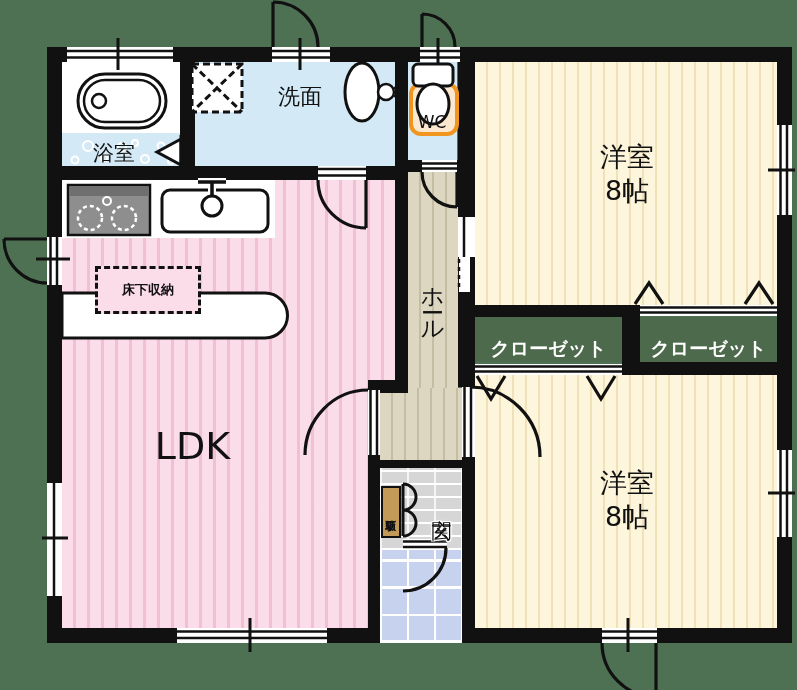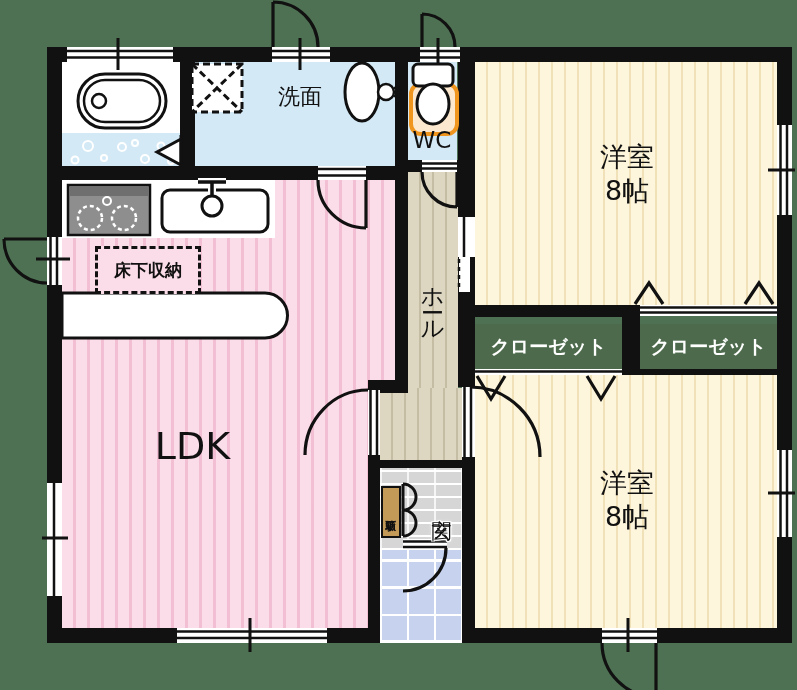--- a/index.html
+++ b/index.html
@@ -26,24 +26,24 @@
     background-image:repeating-linear-gradient(0deg,#fff 0 2px,transparent 2px 13px),
                      repeating-linear-gradient(90deg,rgba(255,255,255,.75) 0 2px,transparent 2px 27px);}
   .wall{position:absolute;background:var(--c-wall,#111);z-index:2;}
   .open{position:absolute;background:#fff;z-index:3;}
   .pocket{position:absolute;background:#fff;z-index:3;}
   #fixtures{position:absolute;left:0;top:0;z-index:4;pointer-events:none;}
   
   .lbl{position:absolute;z-index:5;font-weight:normal;text-align:center;white-space:nowrap;}
   .vert{writing-mode:vertical-rl;text-orientation:mixed;}
   .closet{position:absolute;z-index:5;background:var(--c-closet,#4d6b4c);
-    display:flex;align-items:center;justify-content:center;margin-top:7px;}
+    display:flex;align-items:flex-end;justify-content:center;}
   .closet-t{color:#fff;font-weight:bold;font-size:19px;white-space:nowrap;}
   .dashedbox{position:absolute;z-index:5;border:3px dashed #111;background:var(--c-ldk-floor,#fbdce9);
-    display:flex;align-items:center;justify-content:center;font-weight:bold;font-size:17px;}
+    display:flex;align-items:center;justify-content:center;font-weight:bold;font-size:13px;margin-top:20px;}
   .getabako{position:absolute;z-index:5;background:var(--c-shoe-cabinet,#c49a58);border:2px solid #111;
     box-sizing:border-box;display:flex;align-items:center;justify-content:center;}
   .getabako span{writing-mode:vertical-rl;font-size:10.5px;font-weight:bold;line-height:1;}
   .halo{text-shadow:-1px -1px 0 #fff,1px -1px 0 #fff,-1px 1px 0 #fff,1px 1px 0 #fff,0 0 4px #fff;}
 </style>
 </head>
 <body>
 
 <div id="plan">
 
@@ -177,22 +177,23 @@
       <rect x="162" y="190" width="106" height="42" rx="8" fill="#fff" stroke="#111" stroke-width="3"></rect>
       <path d="M212,204 V182 M198,182 H226" stroke="#fff" stroke-width="8" fill="none"></path>
       <path d="M212,204 V182 M198,182 H226" stroke="#111" stroke-width="3.5" fill="none"></path>
       <circle cx="212" cy="206" r="10" fill="#fff" stroke="#111" stroke-width="3"></circle>
     </g>
     <g>
       <path d="M62,293 H265 A22.5,22.5 0 0 1 265,338 H62 Z" fill="#fff" stroke="#111" stroke-width="3"></path>
     </g>
   </svg>
 
+  <div class="lbl" style="left:68px;top:139px;width:92px;font-size:21px">浴室</div>
   <div class="lbl" style="left:255px;top:82px;width:90px;font-size:22px">洗面</div>
-  <div class="lbl" style="left:406px;top:127px;width:52px;font-size:23px">WC</div>
+  <div class="lbl" style="left:406px;top:112px;width:52px;font-size:17px">WC</div>
 
   <div class="lbl" style="left:552px;top:140px;width:150px;font-size:27px;line-height:1.25">
     <span style="display:block">洋室</span>
     <span style="display:block">8帖</span>
   </div>
 
   <div class="lbl" style="left:552px;top:466px;width:150px;font-size:27px;line-height:1.25">
     <span style="display:block">洋室</span>
     <span style="display:block">8帖</span>
   </div>

